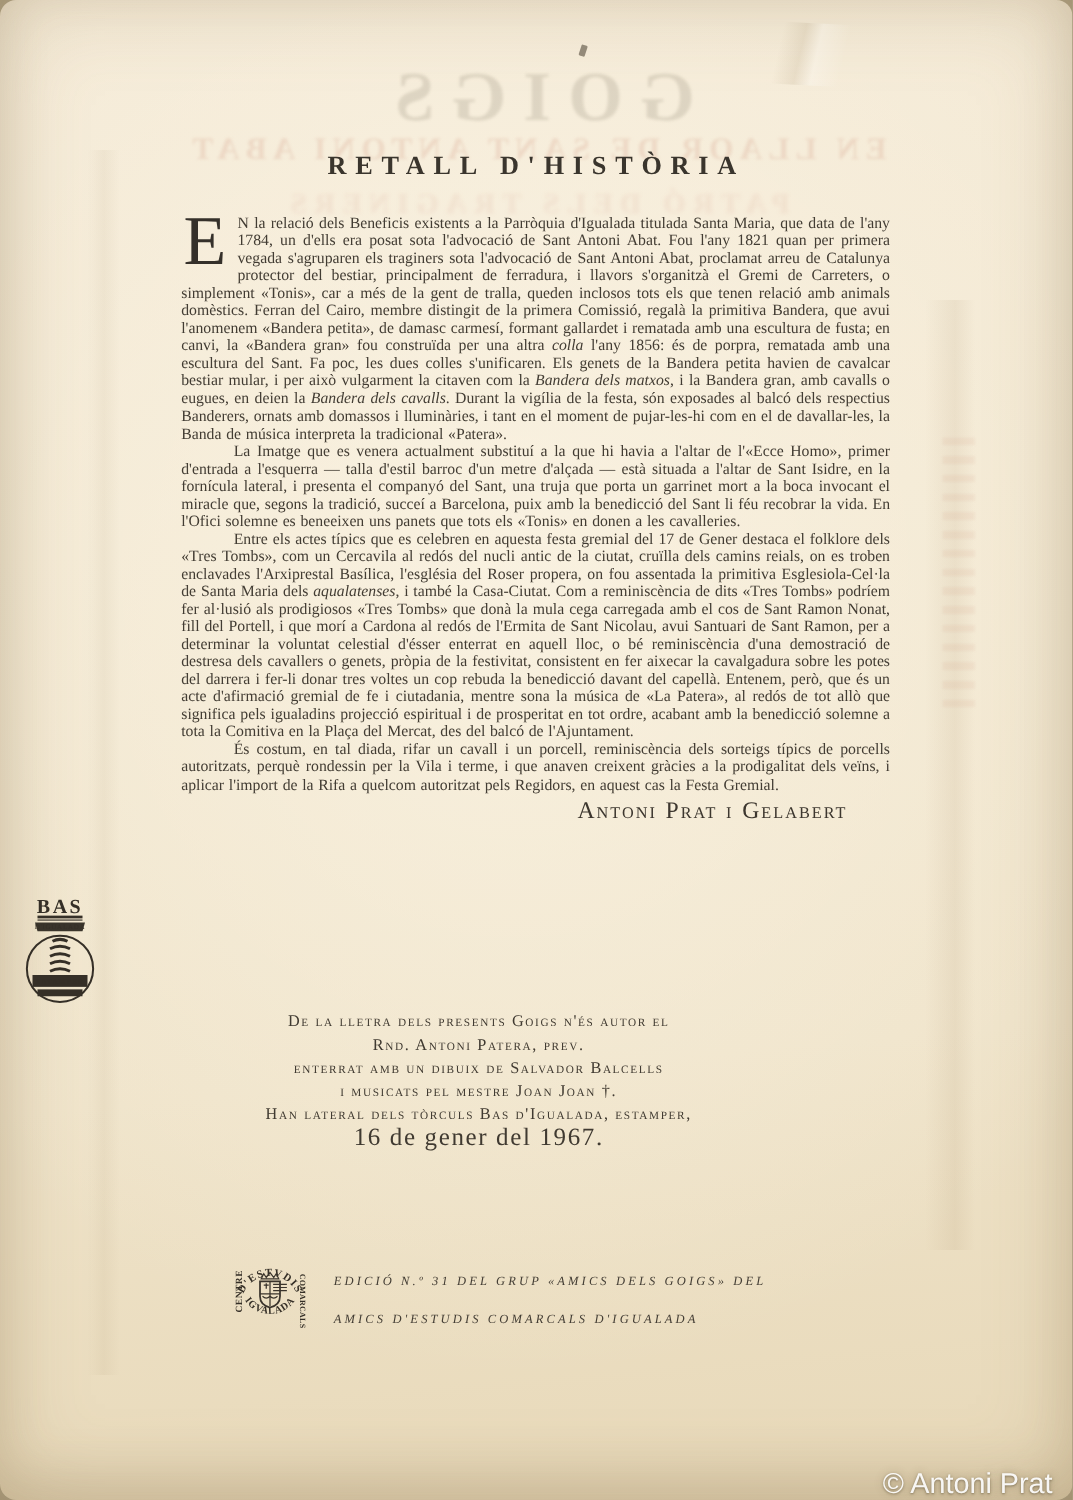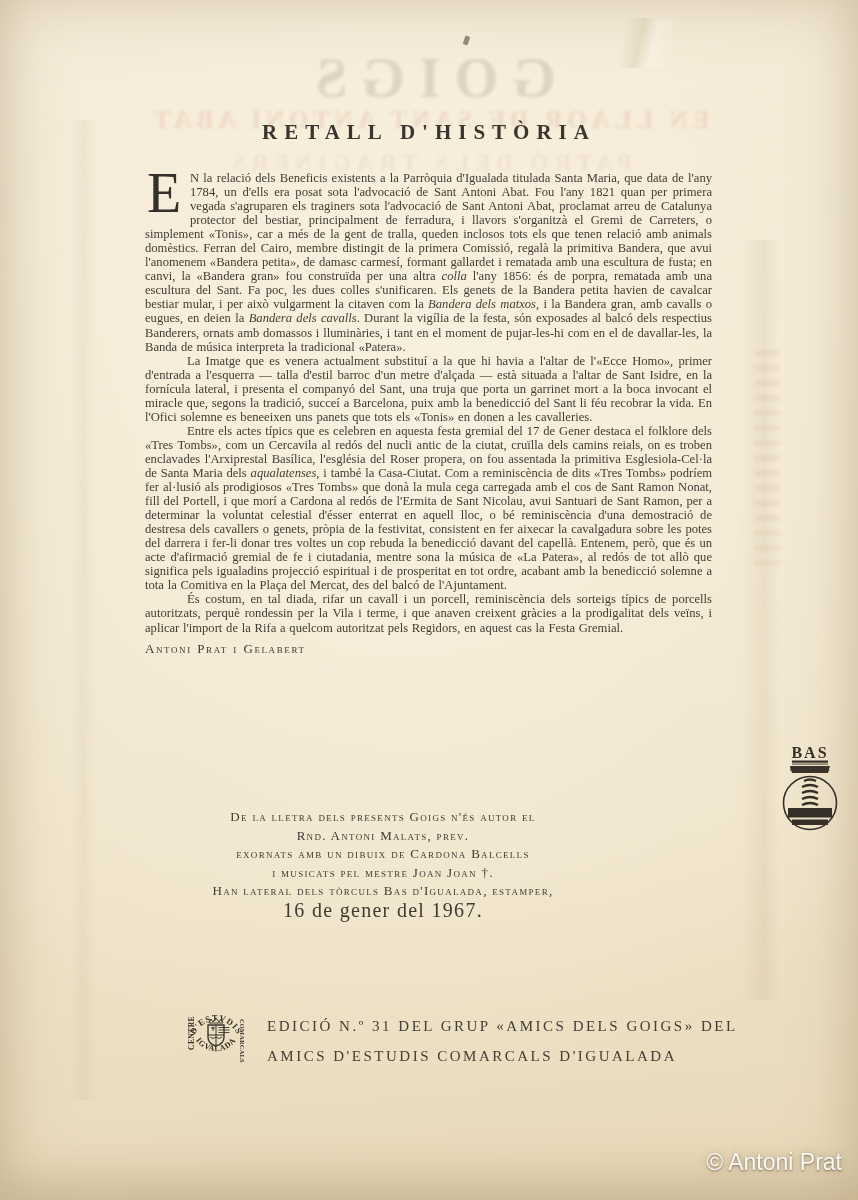--- a/index.html
+++ b/index.html
@@ -4,20 +4,21 @@
 <style>
   html,body{margin:0;padding:0;}
   body{width:858px;height:1200px;overflow:hidden;background:#b0a488;}
   #page{
     position:relative;width:858px;height:1200px;
     background:
       radial-gradient(ellipse 120% 90% at 48% 38%, rgba(255,250,238,0.55), rgba(255,250,238,0) 60%),
       linear-gradient(175deg,#f5ebd8 0%,#f2e7d0 35%,#efe3c9 70%,#e7d8b8 100%);
     font-family:"Liberation Serif","DejaVu Serif",serif;
     color:#3f3a32;
+    border-radius:13px;
   }
   
   #page::before{
     content:"";position:absolute;inset:0;pointer-events:none;
     box-shadow:inset 0 0 70px rgba(150,125,80,0.28), inset 0 -18px 40px rgba(120,100,70,0.18);
   }
   .crease{position:absolute;pointer-events:none;}
   .crease1{left:420px;top:18px;width:440px;height:50px;
     background:linear-gradient(100deg,rgba(0,0,0,0) 46%,rgba(140,115,75,0.12) 50%,rgba(255,255,255,0.25) 53%,rgba(0,0,0,0) 58%);
     transform:rotate(3deg);}
@@ -42,40 +43,40 @@
   .title{position:absolute;top:120px;left:0;width:858px;text-align:center;
     font-size:21px;font-weight:600;letter-spacing:7px;color:#3a352d;}
 
   
   .bodycol{position:absolute;left:145px;top:171px;width:567px;
     font-size:12.6px;line-height:14.05px;text-align:justify;color:#423c33;word-spacing:0.6px;}
   .bodycol p{margin:0;}
   .bodycol p.ind{text-indent:42px;}
   .dropcap{float:left;font-size:56px;line-height:42px;height:42px;width:38px;
     margin:1px 7px 0 0;color:#35302a;font-weight:500;text-align:center;}
-  .sig{margin-top:7px;text-align:left;padding-right:34px;
-    font-variant:small-caps;letter-spacing:1.6px;font-size:13px;color:#3d372f;}
+  .sig{margin-top:7px;text-align:right;padding-right:34px;
+    font-variant:small-caps;letter-spacing:1.6px;font-size:19px;color:#3d372f;}
   .dateline{margin-top:5px;font-size:13.5px;color:#3d372f;}
 
   
-  .mark{position:absolute;left:0;top:716px;width:858px;display:flex;justify-content:flex-end;margin-top:28px;}
+  .mark{position:absolute;left:0;top:716px;width:858px;display:flex;justify-content:flex-start;}
 
   
   .colophon{position:absolute;left:0;top:808px;width:766px;text-align:center;
     font-variant:small-caps;font-size:13px;line-height:18.6px;letter-spacing:1.3px;color:#403a31;}
   .colophon .num{font-variant:normal;font-size:20px;}
 
   
   .edition{position:absolute;left:185px;top:1004px;display:flex;align-items:flex-start;}
   .sealwrap{width:62px;height:62px;margin-right:20px;}
-  .edlines{width:445px;margin-top:7px;font-size:15px;color:#433d34;}
+  .edlines{width:445px;margin-top:7px;font-size:10px;color:#433d34;font-style:italic;}
   .edlines div{letter-spacing:2.5px;text-align:justify;text-align-last:justify;line-height:30px;white-space:nowrap;display:flex;justify-content:space-between;}
 
   
-  .wm{position:absolute;right:16px;bottom:24px;font-family:"Liberation Sans","DejaVu Sans",sans-serif;
+  .wm{position:absolute;right:16px;bottom:0;font-family:"Liberation Sans","DejaVu Sans",sans-serif;
     font-size:23px;color:rgba(255,255,255,0.93);
     text-shadow:0 1px 2px rgba(70,58,35,0.55),0 0 7px rgba(95,80,50,0.35);}
   svg text{fill:#352f27;}
 </style>
 </head>
 <body>
 
 <div id="page">
 
   <div class="crease crease1"></div>
@@ -115,22 +116,22 @@
         <path d="M40 61 q8 -4 16 0"></path>
       </g>
       <rect x="26" y="64" width="44" height="9.5" fill="#352f27"></rect>
       <text x="48" y="71.4" text-anchor="middle" font-family="Liberation Serif,serif" font-size="6" letter-spacing="1" fill="#f1e6ce">ESTAMPER</text>
       <rect x="30" y="75.5" width="36" height="5.5" fill="#352f27"></rect>
     </svg>
   </div>
 
   <div class="colophon">
     <div>De la lletra dels presents Goigs n'és autor el</div>
-    <div>Rnd. Antoni Malats, prev.</div>
-    <div>exornats amb un dibuix de Cardona Balcells</div>
+    <div>Rnd. Antoni Patera, prev.</div>
+    <div>enterrat amb un dibuix de Salvador Balcells</div>
     <div>i musicats pel mestre Joan Joan †.</div>
     <div>Han lateral dels tòrculs Bas d'Igualada, estamper,</div>
     <div class="num">16 de gener del 1967.</div>
   </div>
 
   <div class="edition">
     <div class="sealwrap">
       <svg width="62" height="62" viewBox="0 0 62 62">
         <defs>
           <path id="arcTop" d="M 9,33 A 23,23 0 0 1 53,33"></path>

